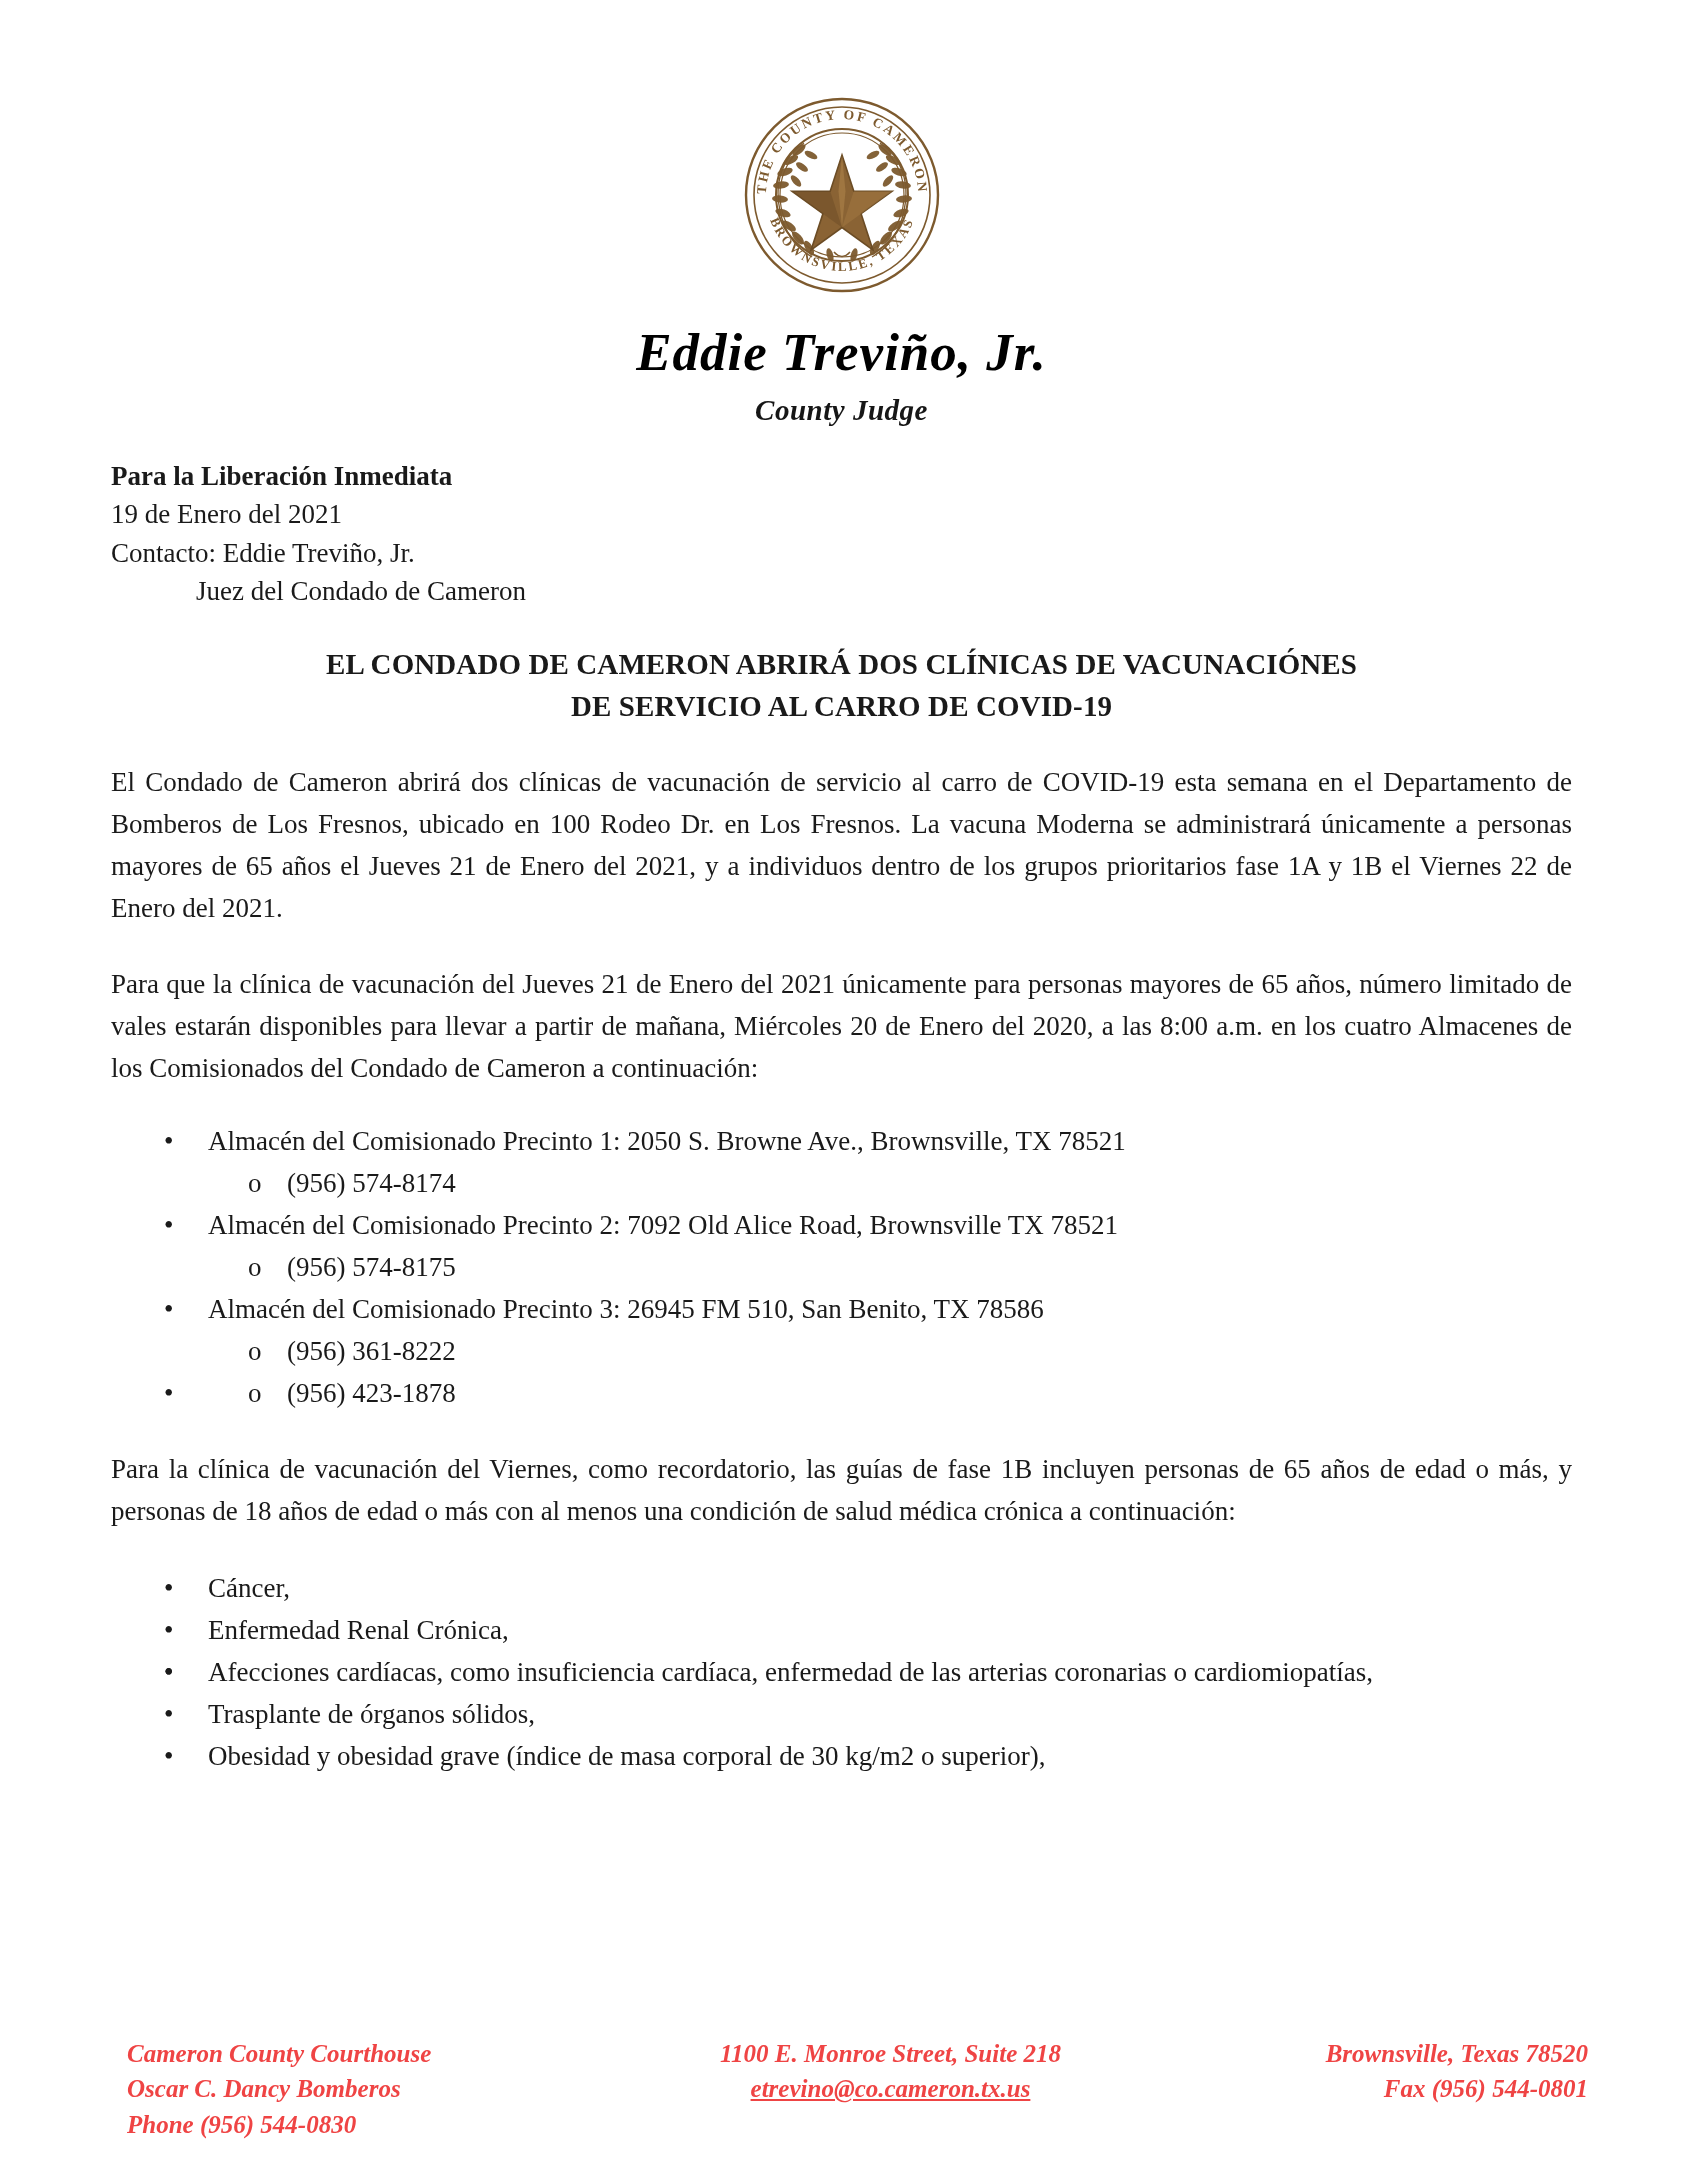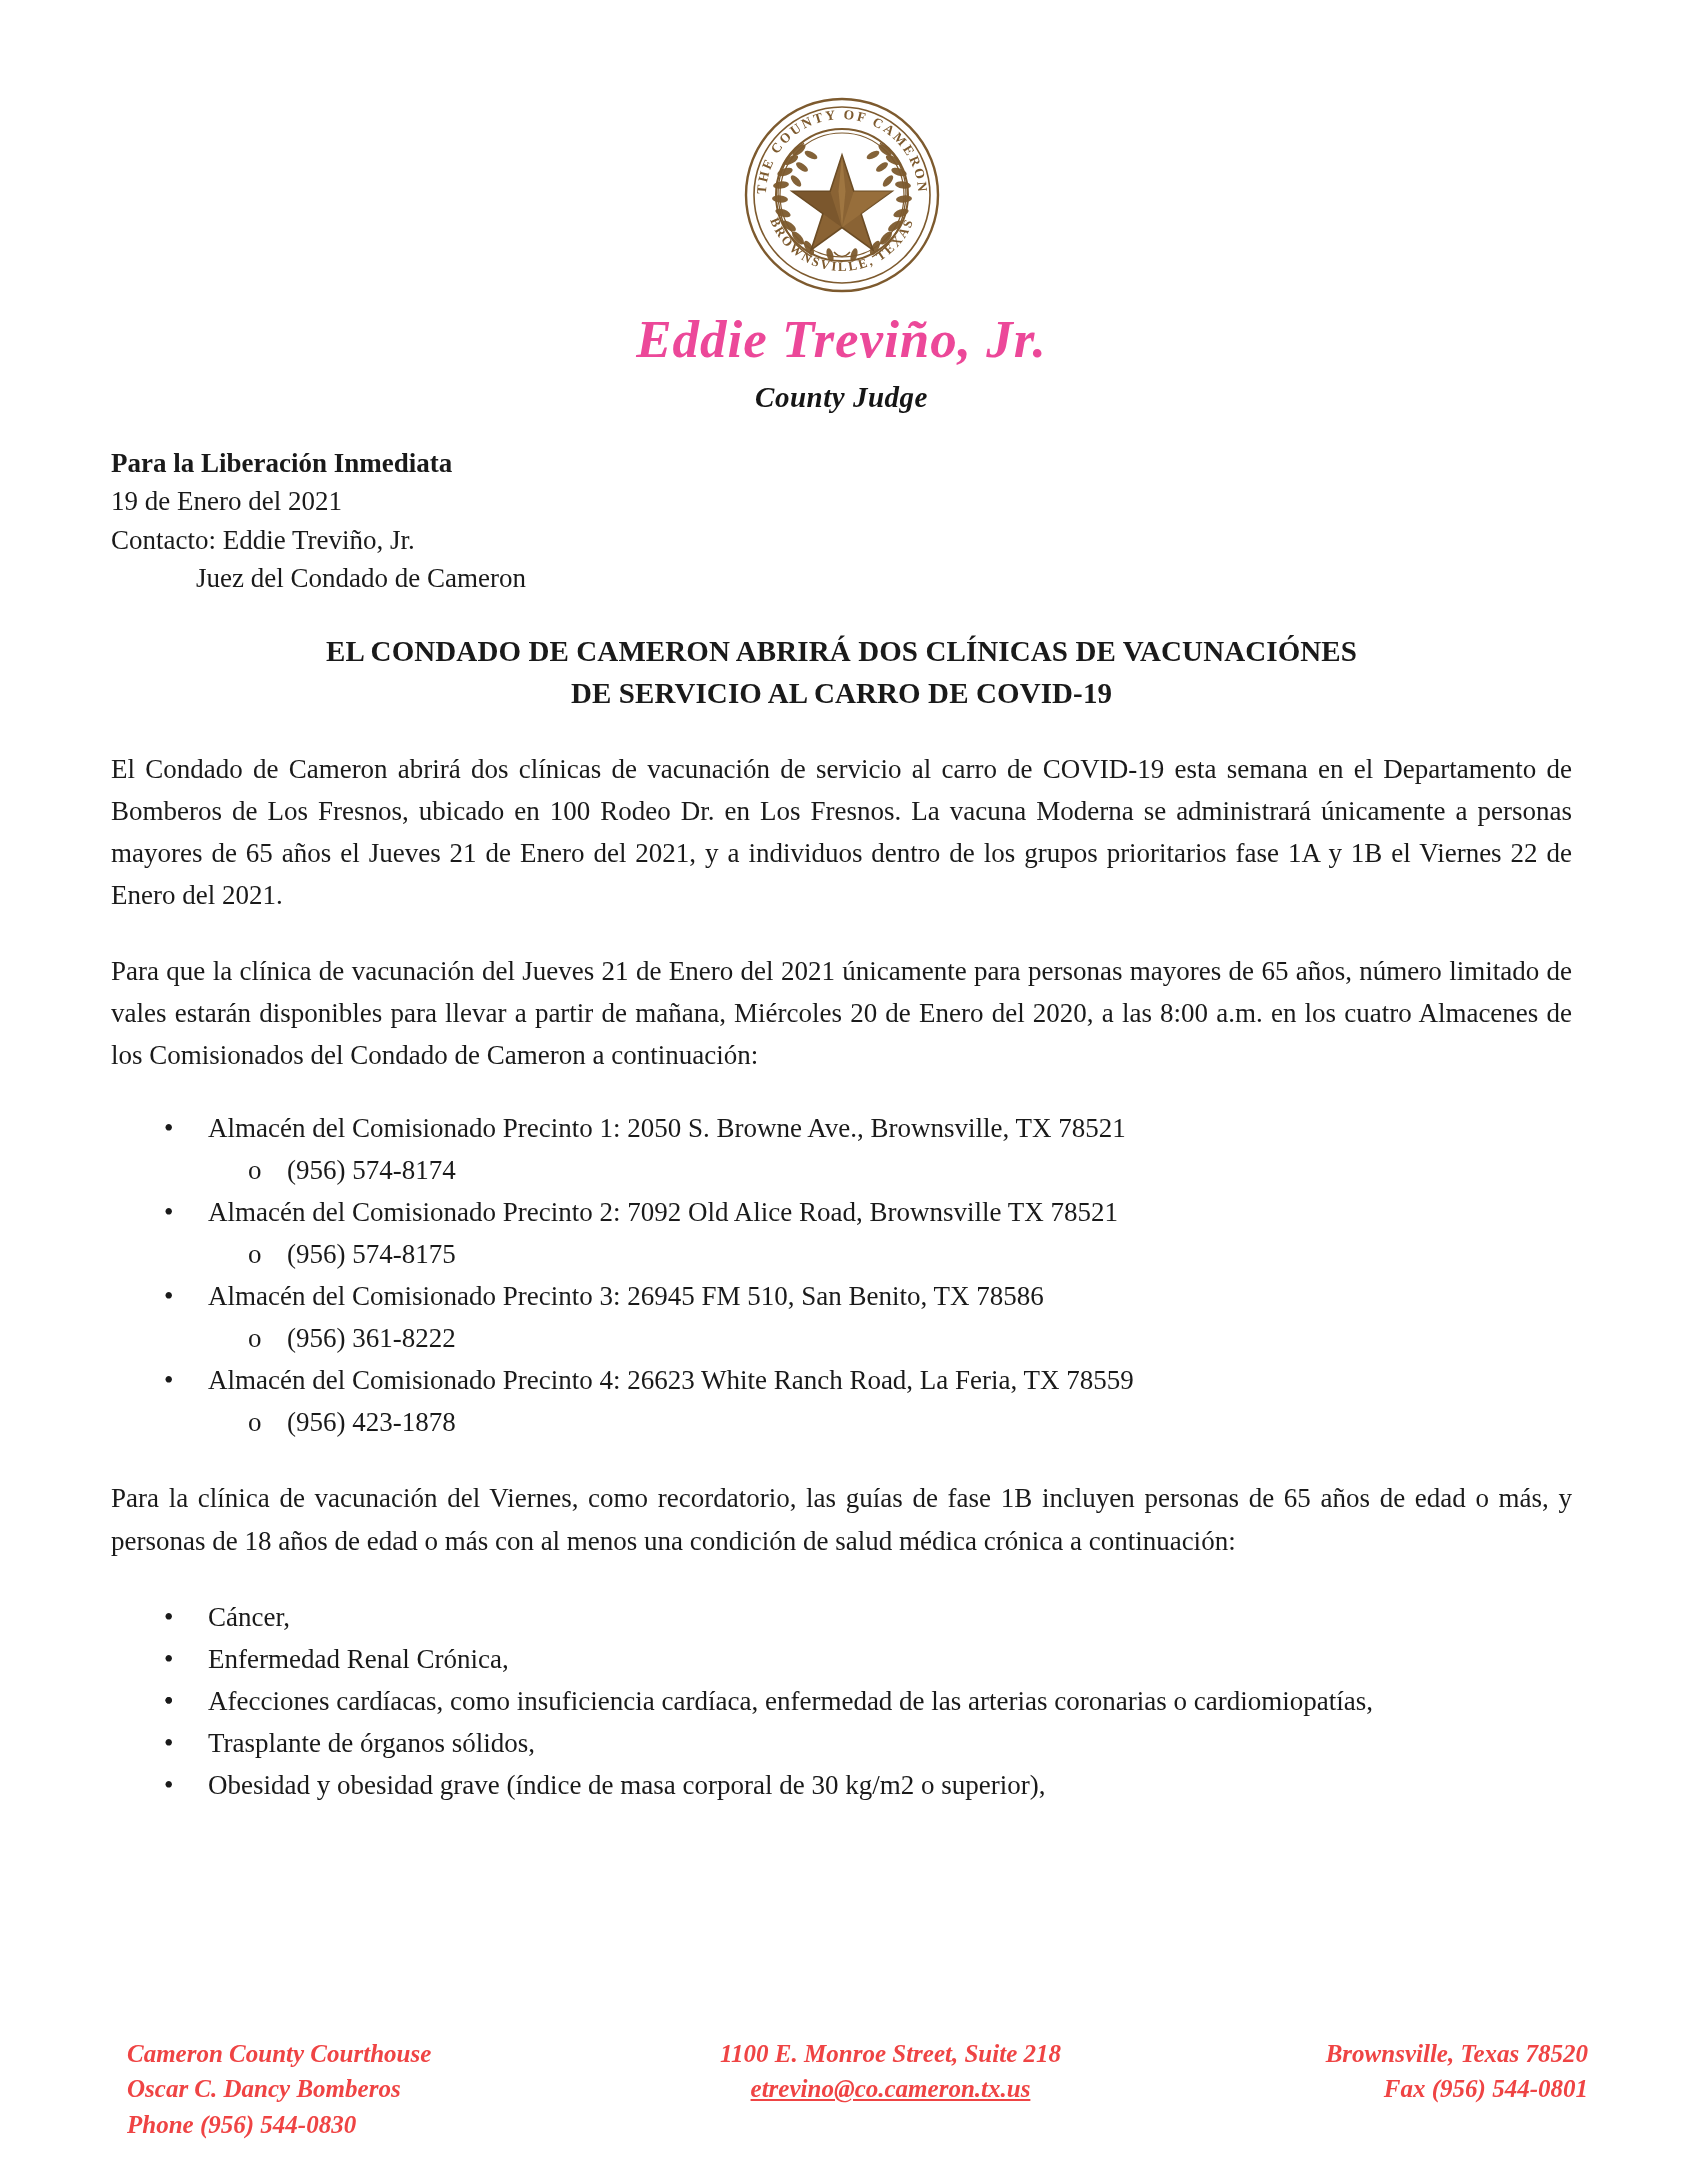--- a/index.html
+++ b/index.html
@@ -32,28 +32,28 @@
     align-items: center;
   }
 
   .seal {
     width: 200px;
     height: 200px;
     display: block;
   }
 
   .judge-name {
-    margin-top: 17px;
+    margin-top: 30px;
     font-family: "Liberation Serif", "DejaVu Serif", serif;
     font-style: italic;
     font-weight: bold;
     font-size: 53px;
     letter-spacing: 1px;
     line-height: 1.04;
-    color: #ec4899;
+    color: #000000;
   }
 
   .judge-title {
     margin-top: 14px;
     font-family: "Liberation Serif", "DejaVu Serif", serif;
     font-style: italic;
     font-weight: bold;
     font-size: 29px;
     letter-spacing: 0.5px;
     color: #161616;
@@ -285,21 +285,20 @@
           <span>Almacén del Comisionado Precinto 3: 26945 FM 510, San Benito, TX 78586</span>
         </div>
         <div class="sub-row">
           <span class="circ">o</span>
           <span>(956) 361-8222</span>
         </div>
       </li>
       <li>
         <div class="bullet-row">
           <span class="disc">•</span>
-          <span>Almacén del Comisionado Precinto 4: 26623 White Ranch Road, La Feria, TX 78559</span>
         </div>
         <div class="sub-row">
           <span class="circ">o</span>
           <span>(956) 423-1878</span>
         </div>
       </li>
     </ul>
 
     <p class="body-par">Para la clínica de vacunación del Viernes, como recordatorio, las guías de fase 1B incluyen personas de 65 años de edad o más, y personas de 18 años de edad o más con al menos una condición de salud médica crónica a continuación:</p>
 

